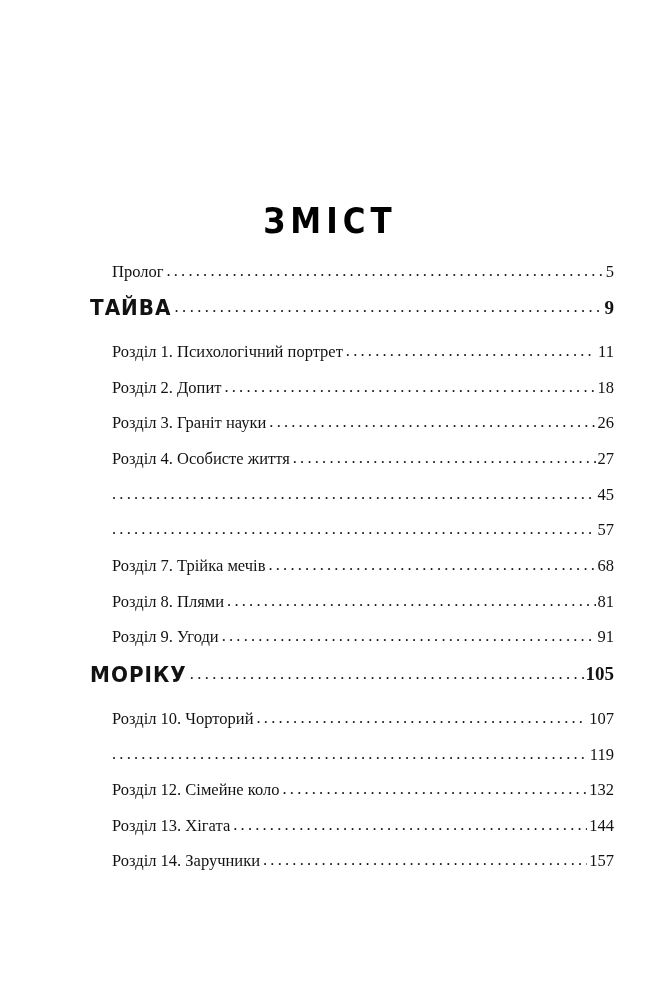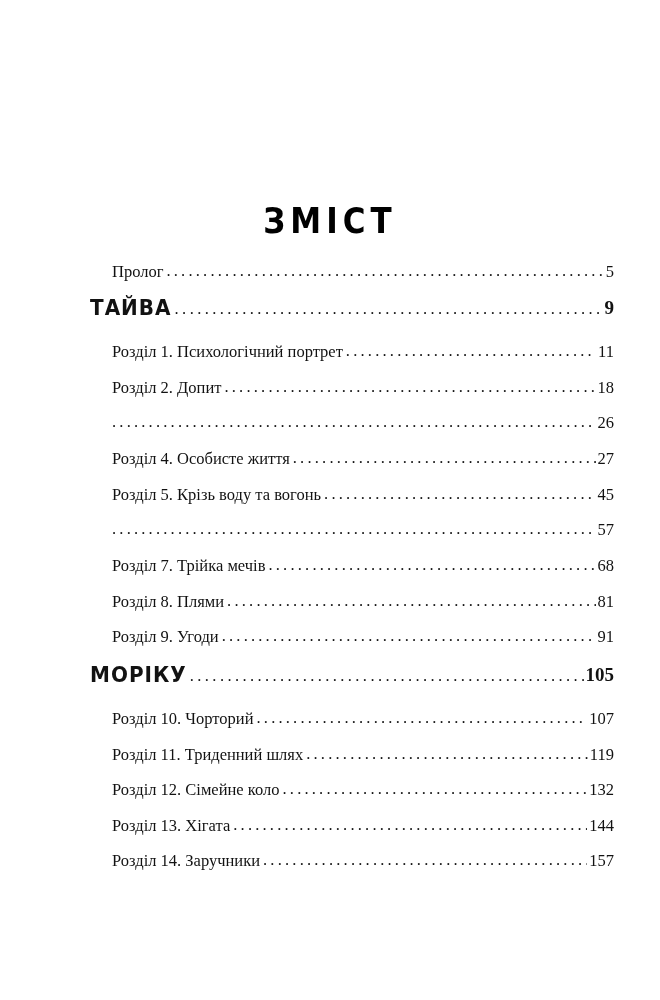--- a/index.html
+++ b/index.html
@@ -38,21 +38,21 @@
     transform: scaleY(1.12);
   }
   .toc {
     position: absolute;
     top: 258px;
     left: 112px;
     width: 502px;
   }
   .entry {
     display: flex;
-    align-items: flex-end;
+    align-items: center;
     width: 100%;
     margin-bottom: 17.5px;
     font-size: 16.5px;
     line-height: 1.1;
     color: #121212;
   }
   .entry .label {
     white-space: nowrap;
     padding-right: 3px;
   }
@@ -124,30 +124,30 @@
         <span class="label">Розділ 1. Психологічний портрет</span>
         <span class="leader">.........................................................................................</span>
         <span class="page-num">11</span>
       </div>
       <div class="entry">
         <span class="label">Розділ 2. Допит</span>
         <span class="leader">.........................................................................................</span>
         <span class="page-num">18</span>
       </div>
       <div class="entry">
+        <span class="label">Розділ 3. Граніт науки</span>
         <span class="leader">.........................................................................................</span>
         <span class="page-num">26</span>
       </div>
       <div class="entry">
         <span class="label">Розділ 4. Особисте життя</span>
         <span class="leader">.........................................................................................</span>
         <span class="page-num">27</span>
       </div>
       <div class="entry">
-        <span class="label">Розділ 5. Крізь воду та вогонь</span>
         <span class="leader">.........................................................................................</span>
         <span class="page-num">45</span>
       </div>
       <div class="entry">
         <span class="leader">.........................................................................................</span>
         <span class="page-num">57</span>
       </div>
       <div class="entry">
         <span class="label">Розділ 7. Трійка мечів</span>
         <span class="leader">.........................................................................................</span>
@@ -167,21 +167,20 @@
         <span class="label">МОРІКУ</span>
         <span class="leader">.........................................................................................</span>
         <span class="page-num">105</span>
       </div>
       <div class="entry">
         <span class="label">Розділ 10. Чорторий</span>
         <span class="leader">.........................................................................................</span>
         <span class="page-num">107</span>
       </div>
       <div class="entry">
-        <span class="label">Розділ 11. Триденний шлях</span>
         <span class="leader">.........................................................................................</span>
         <span class="page-num">119</span>
       </div>
       <div class="entry">
         <span class="label">Розділ 12. Сімейне коло</span>
         <span class="leader">.........................................................................................</span>
         <span class="page-num">132</span>
       </div>
       <div class="entry">
         <span class="label">Розділ 13. Хігата</span>

